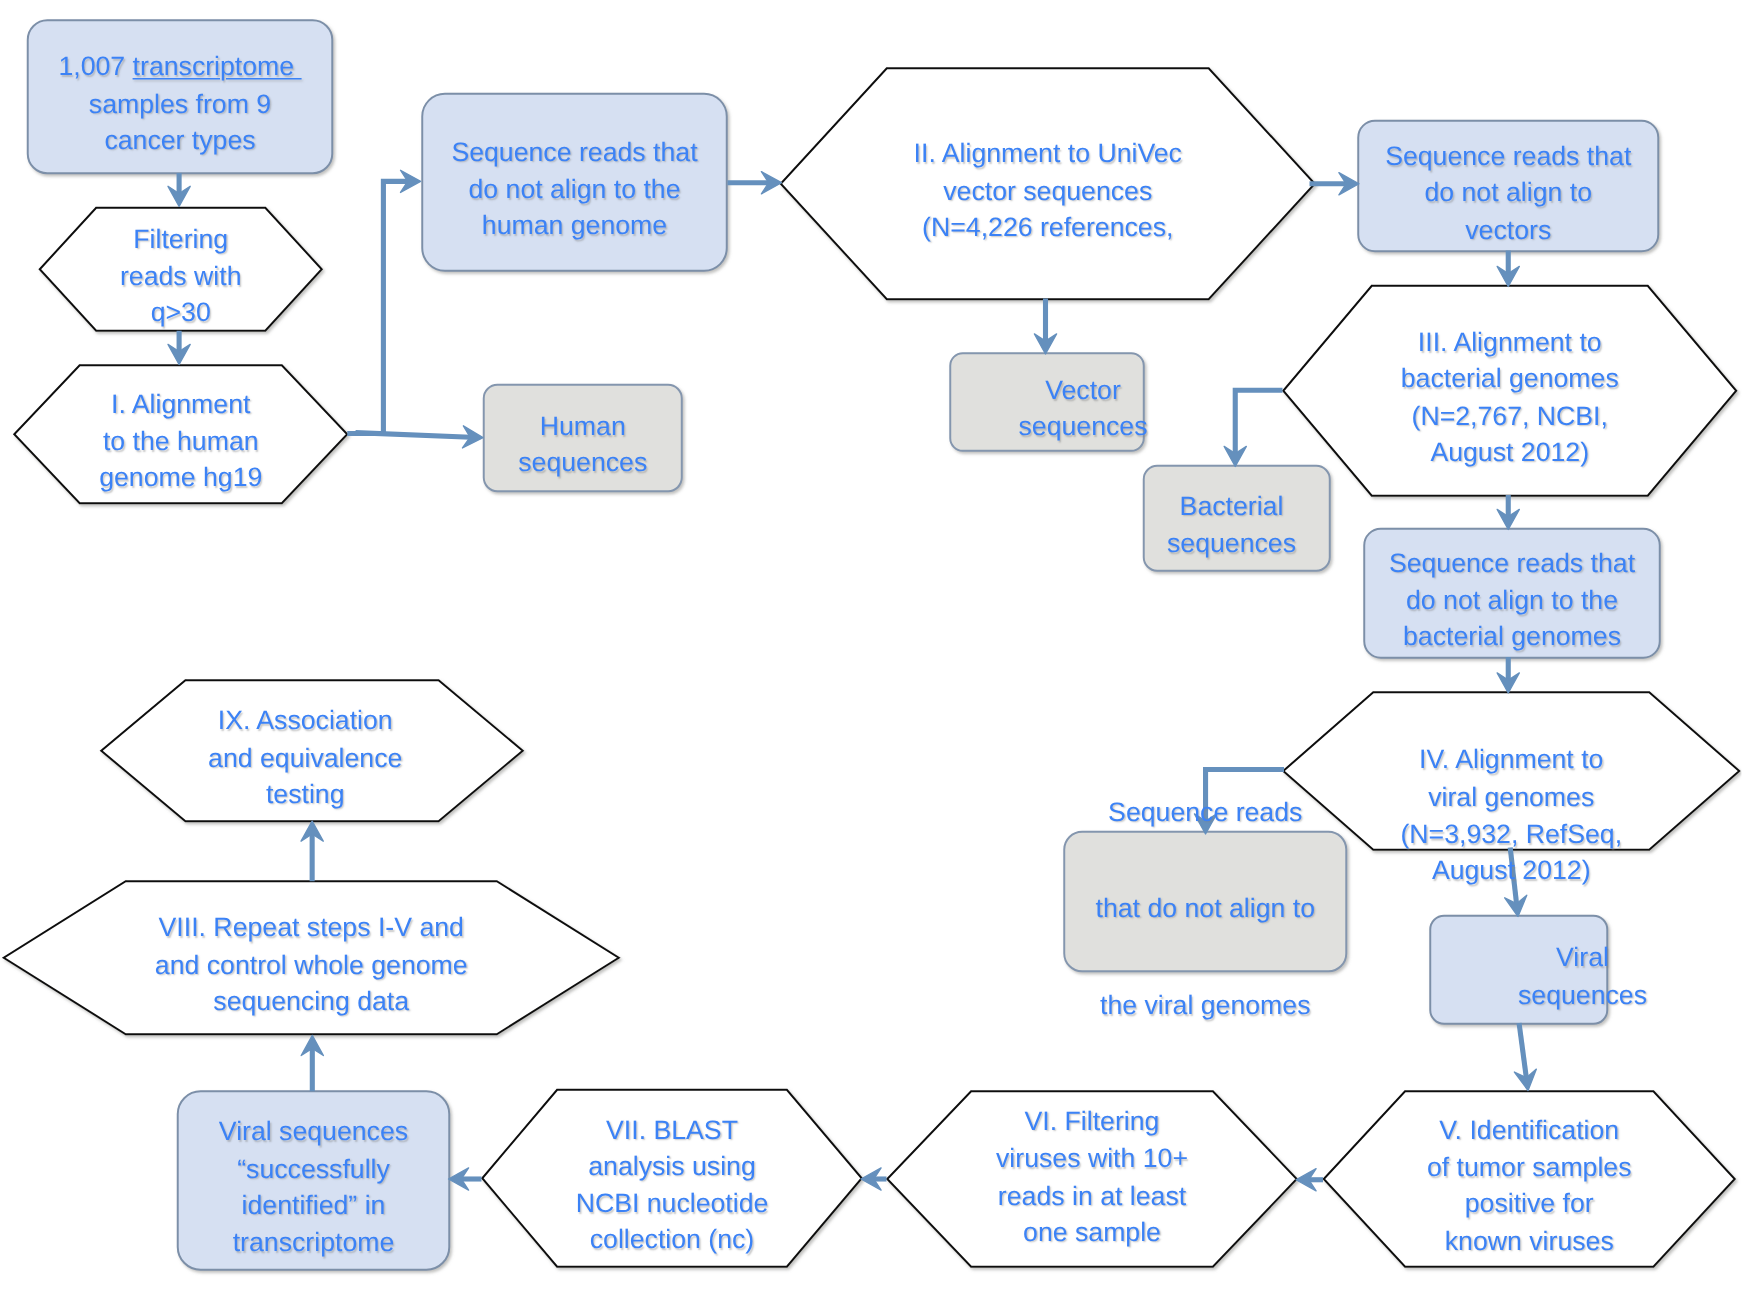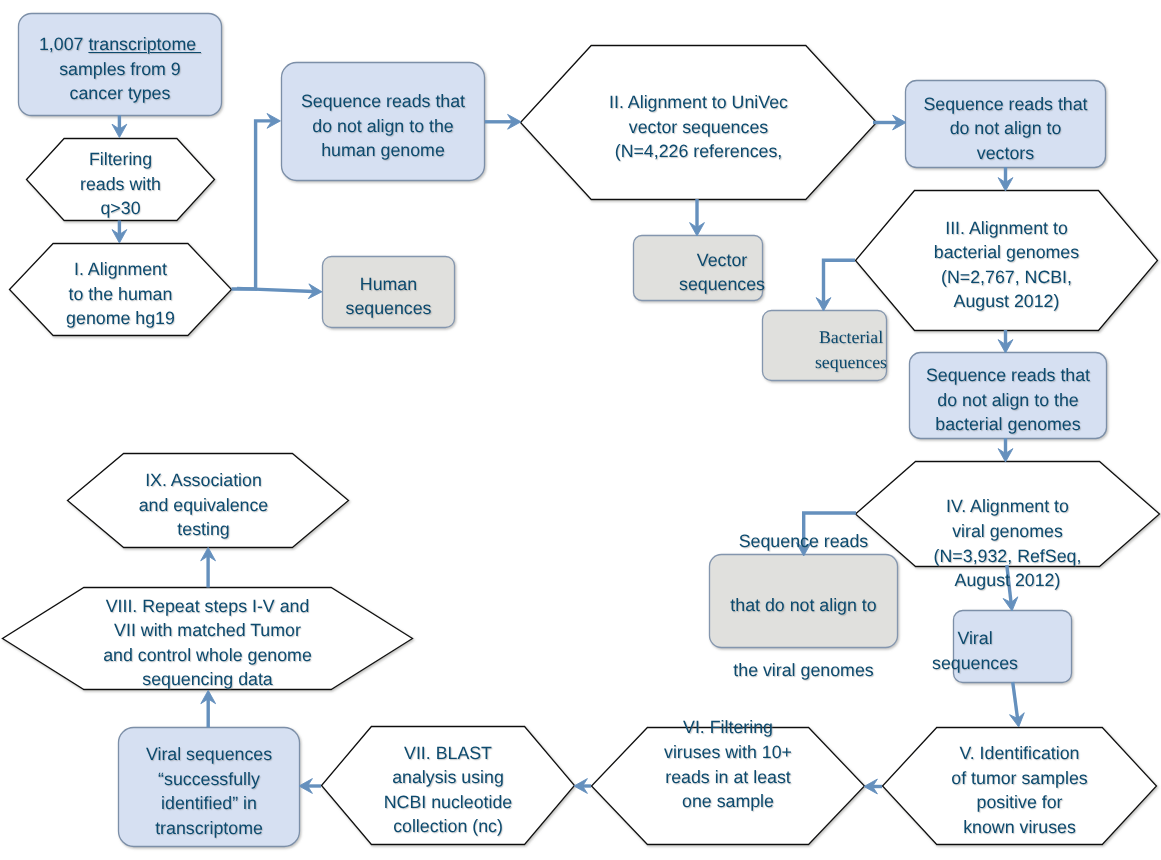--- a/index.html
+++ b/index.html
@@ -5,21 +5,21 @@
 <style>
   html,body{margin:0;padding:0;background:#ffffff;}
   body{width:1161px;height:860px;overflow:hidden;
        font-family:"Liberation Sans",sans-serif;
        -webkit-font-smoothing:antialiased;
        text-rendering:geometricPrecision;}
   #stage{position:relative;width:1161px;height:860px;background:#fff;}
   svg.layer{position:absolute;left:0;top:0;width:1161px;height:860px;overflow:visible;}
   .nodelabel{position:absolute;display:flex;flex-direction:column;
              align-items:center;justify-content:center;text-align:center;
-             color:#0c4a6e;font-size:17.8px;line-height:24.6px;
+             color:#3b82f6;font-size:17.8px;line-height:24.6px;
              white-space:nowrap;pointer-events:none;
              text-shadow:0.9px 1.1px 1.1px rgba(130,130,130,0.45);}
   .nodelabel u{text-decoration:underline;text-underline-offset:1.5px;
                text-decoration-thickness:1.3px;}
 </style>
 </head>
 <body>
 
 <div id="stage">
   <svg class="layer" id="shapes" viewBox="0 0 1161 860">
@@ -169,71 +169,70 @@
         <span>Sequence reads that</span>
         <span>do not align to</span>
         <span>vectors</span>
       </div>
       <div class="nodelabel" style="left: 855.5px; top: 194.9px; width: 302px; height: 140px;">
         <span>III. Alignment to</span>
         <span>bacterial genomes</span>
         <span>(N=2,767, NCBI,</span>
         <span>August 2012)</span>
       </div>
-      <div class="nodelabel" style="left: 789px; top: 314.9px; width: 124px; height: 70px; font-family: Liberation Serif, serif;">
+      <div class="nodelabel" style="left: 759px; top: 314.9px; width: 124px; height: 70px;">
         <span>Bacterial</span>
         <span>sequences</span>
       </div>
       <div class="nodelabel" style="left: 909.5px; top: 356.9px; width: 197px; height: 86px;">
         <span>Sequence reads that</span>
         <span>do not align to the</span>
         <span>bacterial genomes</span>
       </div>
       <div class="nodelabel" style="left: 855.5px; top: 491px; width: 304px; height: 105px;">
         <span>IV. Alignment to</span>
         <span>viral genomes</span>
         <span>(N=3,932, RefSeq,</span>
         <span>August 2012)</span>
       </div>
       <div class="nodelabel" style="left: 709.5px; top: 558.9px; width: 188px; height: 93px; gap: 40px;">
         <span>Sequence reads</span>
         <span>that do not align to</span>
         <span>the viral genomes</span>
       </div>
-      <div class="nodelabel" style="left: 916px; top: 614.9px; width: 118px; height: 72px;">
+      <div class="nodelabel" style="left: 996px; top: 614.9px; width: 118px; height: 72px;">
         <span>Viral</span>
         <span>sequences</span>
       </div>
       <div class="nodelabel" style="left: 882.5px; top: 731.9px; width: 274px; height: 117px;">
         <span>V. Identification</span>
         <span>of tumor samples</span>
         <span>positive for</span>
         <span>known viruses</span>
       </div>
-      <div class="nodelabel" style="left: 591.5px; top: 706px; width: 273px; height: 117px;">
+      <div class="nodelabel" style="left: 591.5px; top: 726px; width: 273px; height: 117px;">
         <span>VI. Filtering</span>
         <span>viruses with 10+</span>
         <span>reads in at least</span>
         <span>one sample</span>
       </div>
       <div class="nodelabel" style="left: 321.5px; top: 730.9px; width: 253px; height: 118px;">
         <span>VII. BLAST</span>
         <span>analysis using</span>
         <span>NCBI nucleotide</span>
         <span>collection (nc)</span>
       </div>
       <div class="nodelabel" style="left: 118.5px; top: 731.9px; width: 181px; height: 119px;">
         <span>Viral sequences</span>
         <span>“successfully</span>
         <span>identified” in</span>
         <span>transcriptome</span>
       </div>
       <div class="nodelabel" style="left: 2.5px; top: 591.9px; width: 410px; height: 102px;">
         <span>VIII. Repeat steps I-V and</span>
-        <span>VII with matched Tumor</span>
         <span>and control whole genome</span>
         <span>sequencing data</span>
       </div>
       <div class="nodelabel" style="left: 63px; top: 457.9px; width: 281px; height: 94px;">
         <span>IX. Association</span>
         <span>and equivalence</span>
         <span>testing</span>
       </div>
     </div>
 </div>

